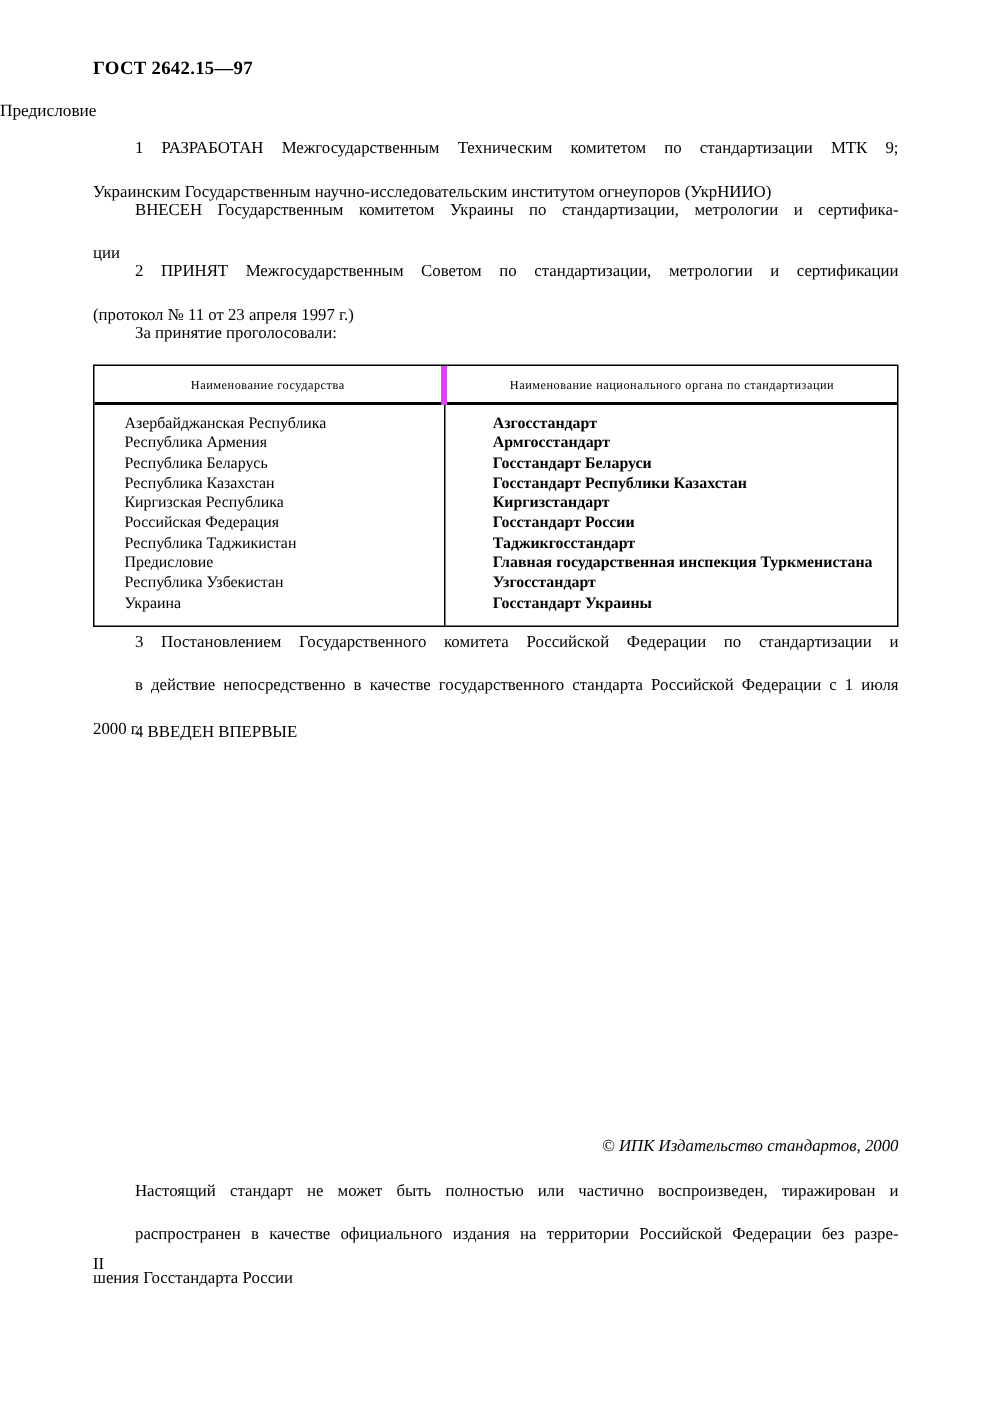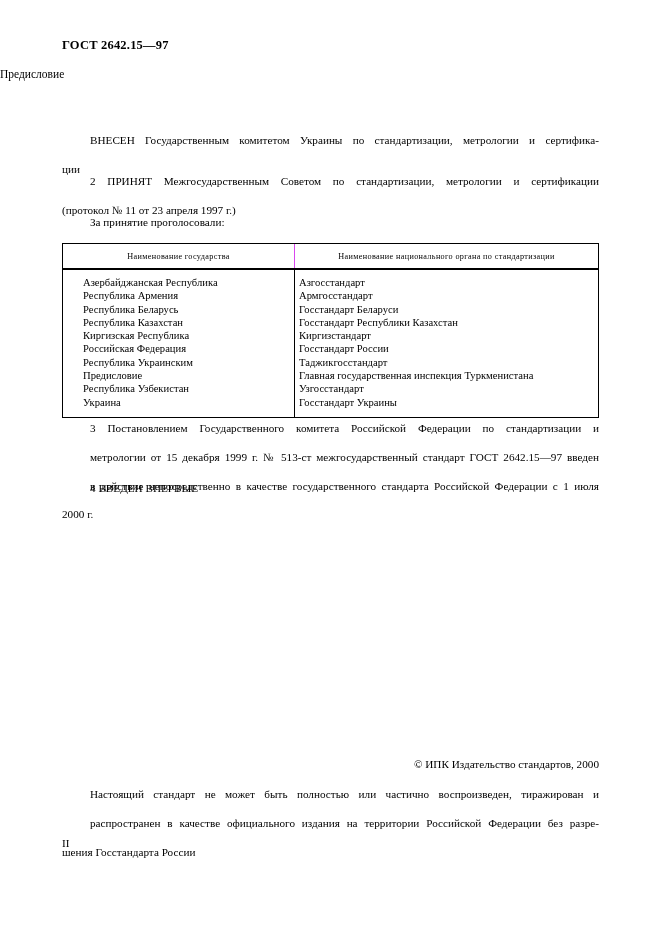--- a/index.html
+++ b/index.html
@@ -93,36 +93,37 @@
   .vote-table th {
     font-weight: normal;
     font-size: 8.2px;
     letter-spacing: 0.35px;
     text-align: center;
     padding: 8px 4px 7px 4px;
     border-bottom: 2.5px solid #000;
     vertical-align: middle;
   }
   .vote-table th.col-left {
-    border-right: 1px solid #d946ef;
+    border-right: 4px solid #d946ef;
     width: 223px;
   }
   .vote-table td {
     font-size: 10.6px;
     line-height: 13.3px;
     vertical-align: top;
     padding: 6px 0 8px 0;
   }
   .vote-table td.col-left {
     border-right: 1px solid #000;
     padding-left: 20px;
     width: 223px;
   }
   .vote-table td.col-right {
-    padding-left: 4px;
+    padding-left: 32px;
+    font-weight: bold;
   }
   .vote-table ul {
     margin: 0;
     padding: 0;
     list-style: none;
   }
   .vote-table li {
     white-space: nowrap;
   }
 
@@ -131,20 +132,21 @@
   .block-p4   { top: 481px; }
 
   
   .copyright {
     position: absolute;
     left: 62px;
     top: 758px;
     width: 537px;
     text-align: right;
     font-size: 11.2px;
+    font-style: italic;
   }
   .legal {
     position: absolute;
     left: 62px;
     top: 787px;
     width: 537px;
     font-size: 11.2px;
     line-height: 14.4px;
     text-align: justify;
   }
@@ -161,20 +163,26 @@
 </style>
 </head>
 <body>
 
 <div class="page">
 
   <div class="gost-header">ГОСТ 2642.15—97</div>
 
   <div class="section-title">Предисловие</div>
 
+  <div class="content block-p1">
+    <p>
+      <span class="j">1  РАЗРАБОТАН Межгосударственным Техническим комитетом по стандартизации МТК 9;</span>
+      <span>Украинским Государственным научно-исследовательским институтом огнеупоров (УкрНИИО)</span>
+    </p>
+  </div>
 
   <div class="content block-p2">
     <p>
       <span class="j">ВНЕСЕН Государственным комитетом Украины по стандартизации, метрологии и сертифика-</span>
       <span>ции</span>
     </p>
   </div>
 
   <div class="content block-p3">
     <p>
@@ -198,21 +206,21 @@
       <tbody>
         <tr>
           <td class="col-left">
             <ul>
               <li>Азербайджанская Республика</li>
               <li>Республика Армения</li>
               <li>Республика Беларусь</li>
               <li>Республика Казахстан</li>
               <li>Киргизская Республика</li>
               <li>Российская Федерация</li>
-              <li>Республика Украинским</li>
+              <li>Республика Таджикистан</li>
               <li>Предисловие</li>
               <li>Республика Узбекистан</li>
               <li>Украина</li>
             </ul>
           </td>
           <td class="col-right">
             <ul>
               <li>Азгосстандарт</li>
               <li>Армгосстандарт</li>
               <li>Госстандарт Беларуси</li>
@@ -226,21 +234,20 @@
             </ul>
           </td>
         </tr>
       </tbody>
     </table>
   </div>
 
   <div class="content block-p3b">
     <p>
       <span class="j">3  Постановлением Государственного комитета Российской Федерации по стандартизации и</span>
-      <span class="j">метрологии от 15 декабря 1999 г. № 513-ст межгосударственный стандарт ГОСТ 2642.15—97 введен</span>
       <span class="j">в действие непосредственно в качестве государственного стандарта Российской Федерации с 1 июля</span>
       <span>2000 г.</span>
     </p>
   </div>
 
   <div class="content block-p4">
     <p><span>4  ВВЕДЕН ВПЕРВЫЕ</span></p>
   </div>
 
   <div class="copyright">©  ИПК Издательство стандартов, 2000</div>

